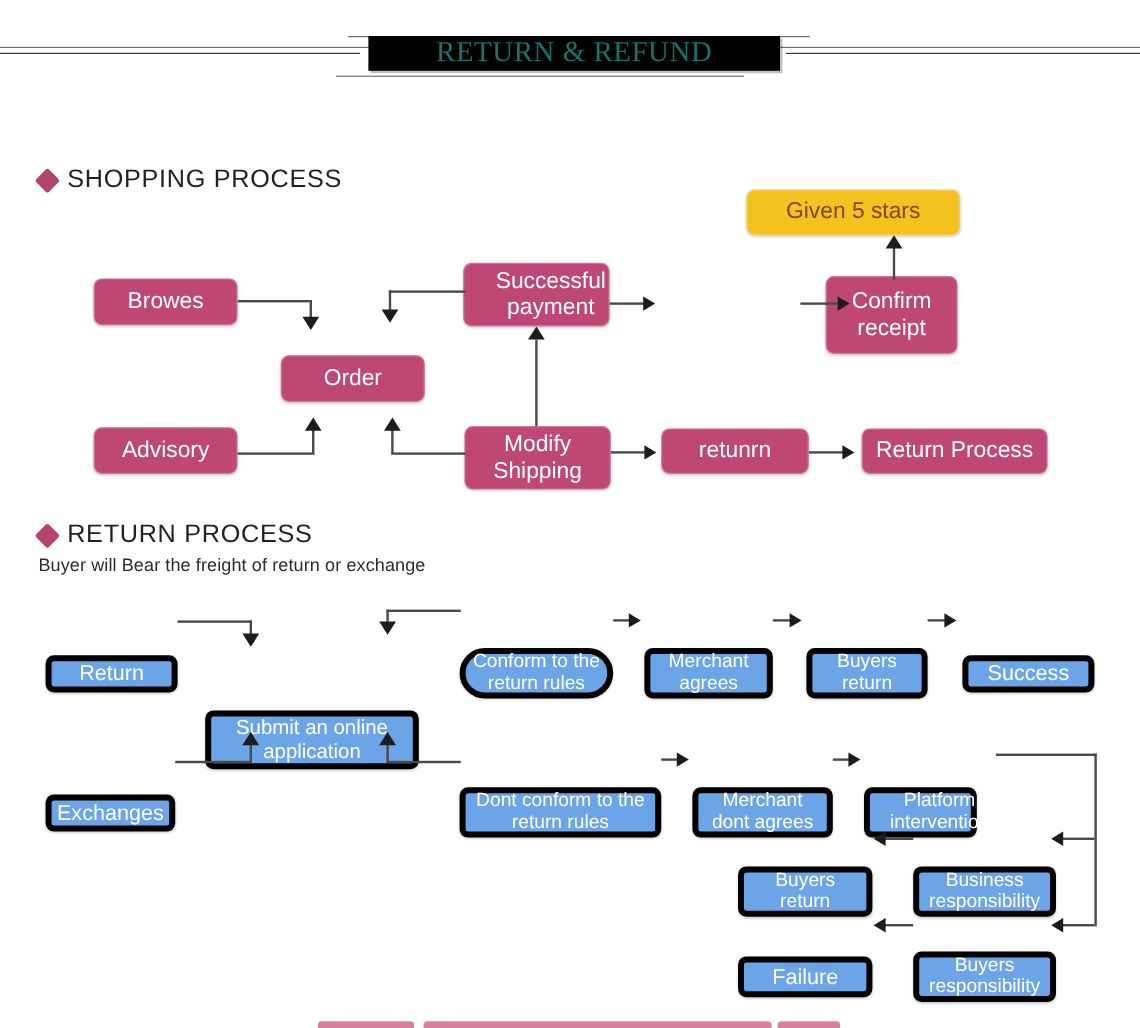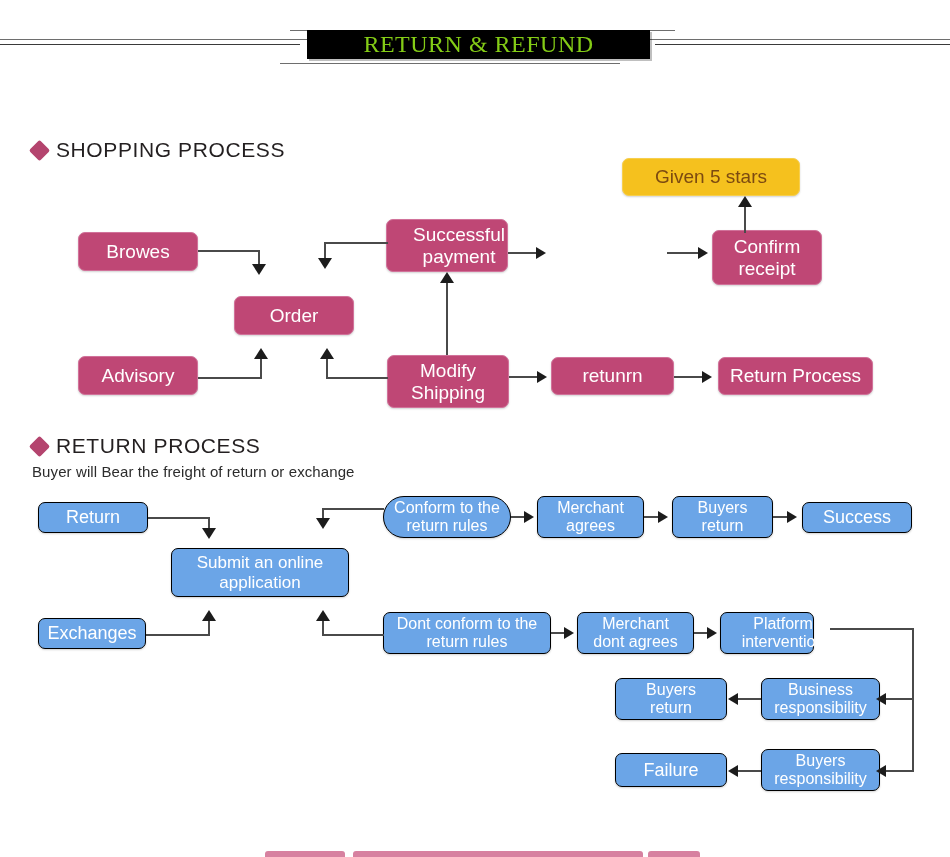--- a/index.html
+++ b/index.html
@@ -10,21 +10,21 @@
     -webkit-font-smoothing:antialiased;
   }
   .canvas{position:absolute;left:0;top:0;width:950px;height:857px;}
 
   
   .banner{position:absolute;left:0;top:22px;width:950px;height:46px;}
   .banner .rule{position:absolute;background:#3a3a3a;height:1px;}
   .banner .rule.thin{background:#6e6e6e;}
   .banner-box{
     position:absolute;left:307px;top:30px;width:343px;height:29px;
-    background:#000000;color:#84cc16;
+    background:#000000;color:#0f766e;
     font-family:"Liberation Serif","DejaVu Serif",serif;
     font-size:24px;letter-spacing:.5px;
     display:flex;align-items:center;justify-content:center;
     box-shadow:2px 2px 0 rgba(0,0,0,.25);
   }
 
   
   .sect{position:absolute;}
   .sect-title{
     display:flex;align-items:center;gap:9px;
@@ -41,21 +41,21 @@
 
   
   .node{
     position:absolute;box-sizing:border-box;
     display:flex;align-items:center;justify-content:center;
     text-align:center;border-radius:7px;color:#ffffff;
     line-height:1.12;padding:2px 4px;
     box-shadow:0 1px 2px rgba(0,0,0,.18);
   }
   .node.pink{background:#bf4775;border:1px solid #d1729a;font-size:19px;}
-  .node.blue{background:#6ba5e7;border:1px solid #000000;font-size:16px;}
+  .node.blue{background:#6ba5e7;border:5px solid #000000;font-size:16px;margin-top:44px;}
   .node.gold{background:#f5c11e;border:1px solid #f7cf4d;color:#7c4a11;font-size:19px;}
   .node.overflow{overflow:visible;white-space:nowrap;}
 
   
   .ln{position:absolute;background:#4a4a4a;}
   .ln.h{height:2px;}
   .ln.v{width:2px;}
   .ar{position:absolute;width:0;height:0;}
   .ar.right{border-left:10px solid #1c1c1c;border-top:6px solid transparent;border-bottom:6px solid transparent;}
   .ar.left{border-right:10px solid #1c1c1c;border-top:6px solid transparent;border-bottom:6px solid transparent;}
@@ -91,21 +91,21 @@
   <div class="node pink" style="left:78px;top:232px;width:120px;height:39px;">Browes</div>
 
   <div class="node pink" style="left:234px;top:296px;width:120px;height:39px;">Order</div>
 
   <div class="node pink" style="left:78px;top:356px;width:120px;height:39px;">Advisory</div>
 
   <div class="node pink" style="left:386px;top:219px;width:122px;height:53px;white-space:pre-line;padding-left:28px;">Successful
 payment</div>
 
 
-  <div class="node pink" style="left:712px;top:230px;width:110px;height:55px;white-space:pre-line;">Confirm
+  <div class="node pink" style="left:688px;top:230px;width:110px;height:65px;white-space:pre-line;">Confirm
 receipt</div>
 
   <div class="node gold" style="left:622px;top:158px;width:178px;height:38px;">Given 5 stars</div>
 
   <div class="node pink" style="left:387px;top:355px;width:122px;height:53px;white-space:pre-line;">Modify
 Shipping</div>
 
   <div class="node pink" style="left:551px;top:357px;width:123px;height:38px;">retunrn</div>
 
   <div class="node pink" style="left:718px;top:357px;width:155px;height:38px;">Return Process</div>

